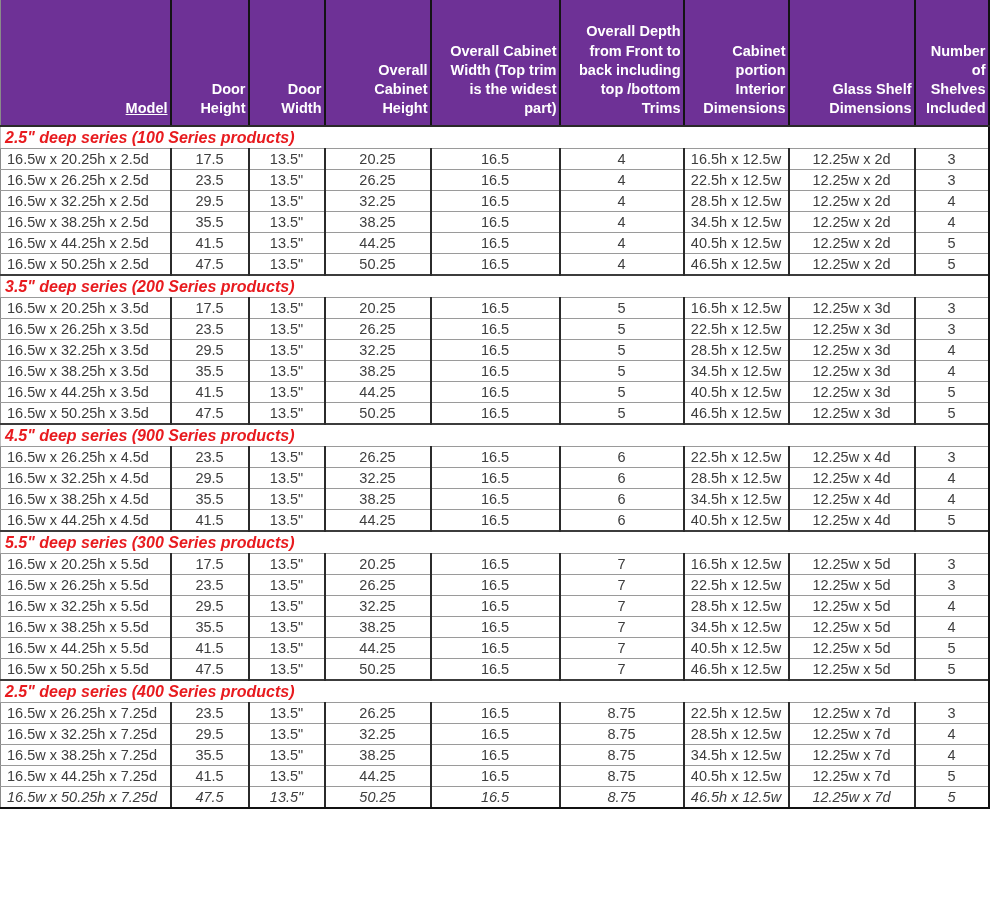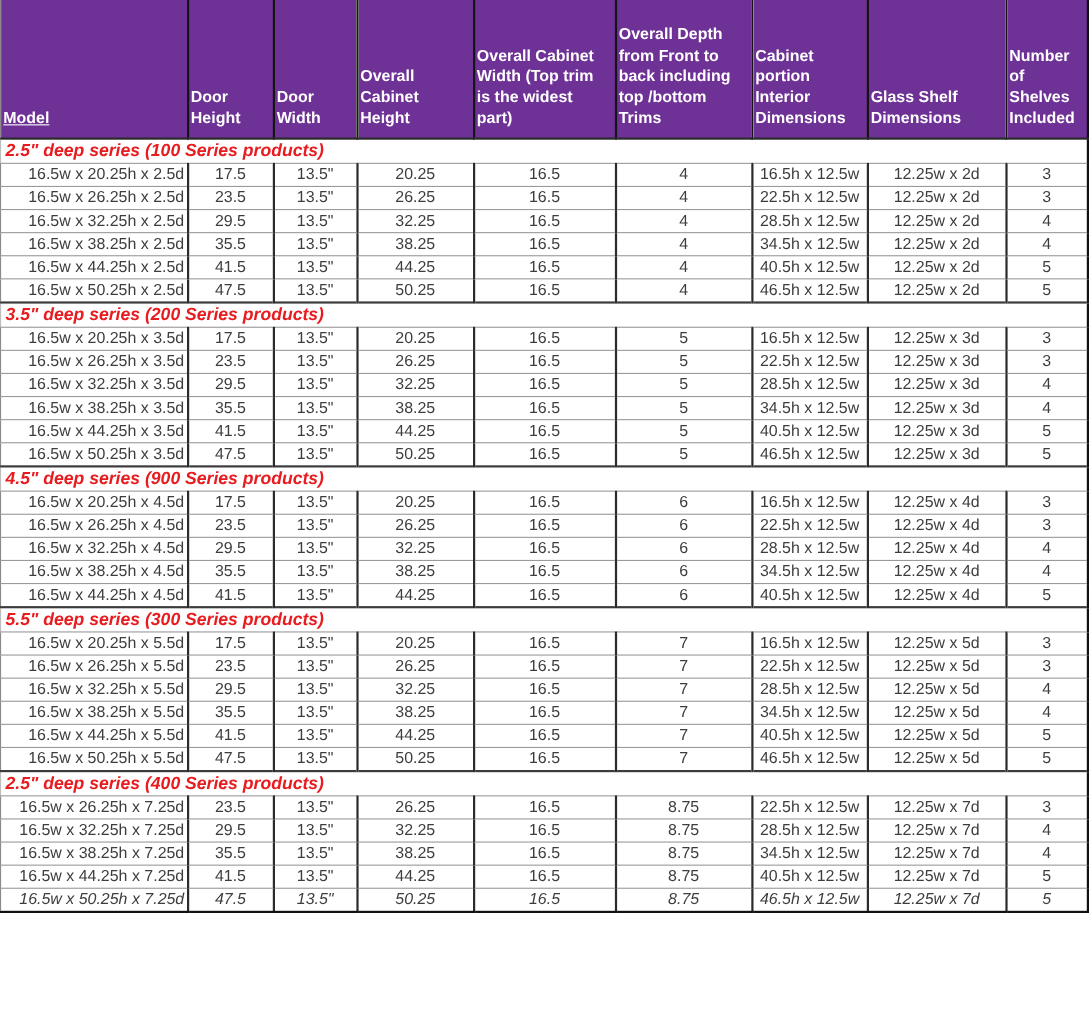--- a/index.html
+++ b/index.html
@@ -7,21 +7,21 @@
   .page{width:990px;}
   table{border-collapse:collapse;table-layout:fixed;width:988px;margin:0;}
   
   th.hdr{
     background:var(--header-bg,#6E3196);
     color:var(--header-text,#ffffff);
     font-weight:bold;
     font-size:14.5px;
     line-height:1.32;
     vertical-align:bottom;
-    text-align:left;
+    text-align:right;
     white-space:pre-line;
     height:116px;
     padding:2px 2px 7px 2px;
     border-left:2px solid #141414;
     border-right:2px solid #141414;
     border-bottom:2px solid #2a2a2a;
     overflow:hidden;
   }
   th.hdr.c0{border-left:1px solid #8a8a8a;text-decoration:underline;}
   th.hdr.c8{border-right:2px solid #111;}
@@ -48,21 +48,21 @@
     text-align:center;
     padding:0 2px;
     border-left:2px solid #2b2b2b;
     border-right:2px solid #2b2b2b;
     border-top:1px solid #9a9a9a;
     border-bottom:1px solid #9a9a9a;
     overflow:hidden;
     white-space:nowrap;
     background:#ffffff;
   }
-  td.cell.c0{text-align:right;padding-left:6px;border-left:1px solid #8a8a8a;}
+  td.cell.c0{text-align:left;padding-left:6px;border-left:1px solid #8a8a8a;}
   td.cell.c8{border-right:2px solid #111;}
   tbody tr:last-child td{border-bottom:2px solid #111;font-style:italic;}
 </style>
 </head>
 <body>
 
 <div class="page">
   <table>
     <colgroup id="colgroup">
         <col style="width: 170px;">
@@ -242,31 +242,20 @@
           <td class="cell c4">16.5</td>
           <td class="cell c5">5</td>
           <td class="cell c6">46.5h x 12.5w</td>
           <td class="cell c7">12.25w x 3d</td>
           <td class="cell c8">5</td>
         </tr>
         <tr>
           <td colspan="9" class="section-title">4.5" deep series (900 Series products)</td>
         </tr>
         <tr>
-          <td class="cell c0">16.5w x 20.25h x 4.5d</td>
-          <td class="cell c1">17.5</td>
-          <td class="cell c2">13.5"</td>
-          <td class="cell c3">20.25</td>
-          <td class="cell c4">16.5</td>
-          <td class="cell c5">6</td>
-          <td class="cell c6">16.5h x 12.5w</td>
-          <td class="cell c7">12.25w x 4d</td>
-          <td class="cell c8">3</td>
-        </tr>
-        <tr>
           <td class="cell c0">16.5w x 26.25h x 4.5d</td>
           <td class="cell c1">23.5</td>
           <td class="cell c2">13.5"</td>
           <td class="cell c3">26.25</td>
           <td class="cell c4">16.5</td>
           <td class="cell c5">6</td>
           <td class="cell c6">22.5h x 12.5w</td>
           <td class="cell c7">12.25w x 4d</td>
           <td class="cell c8">3</td>
         </tr>

